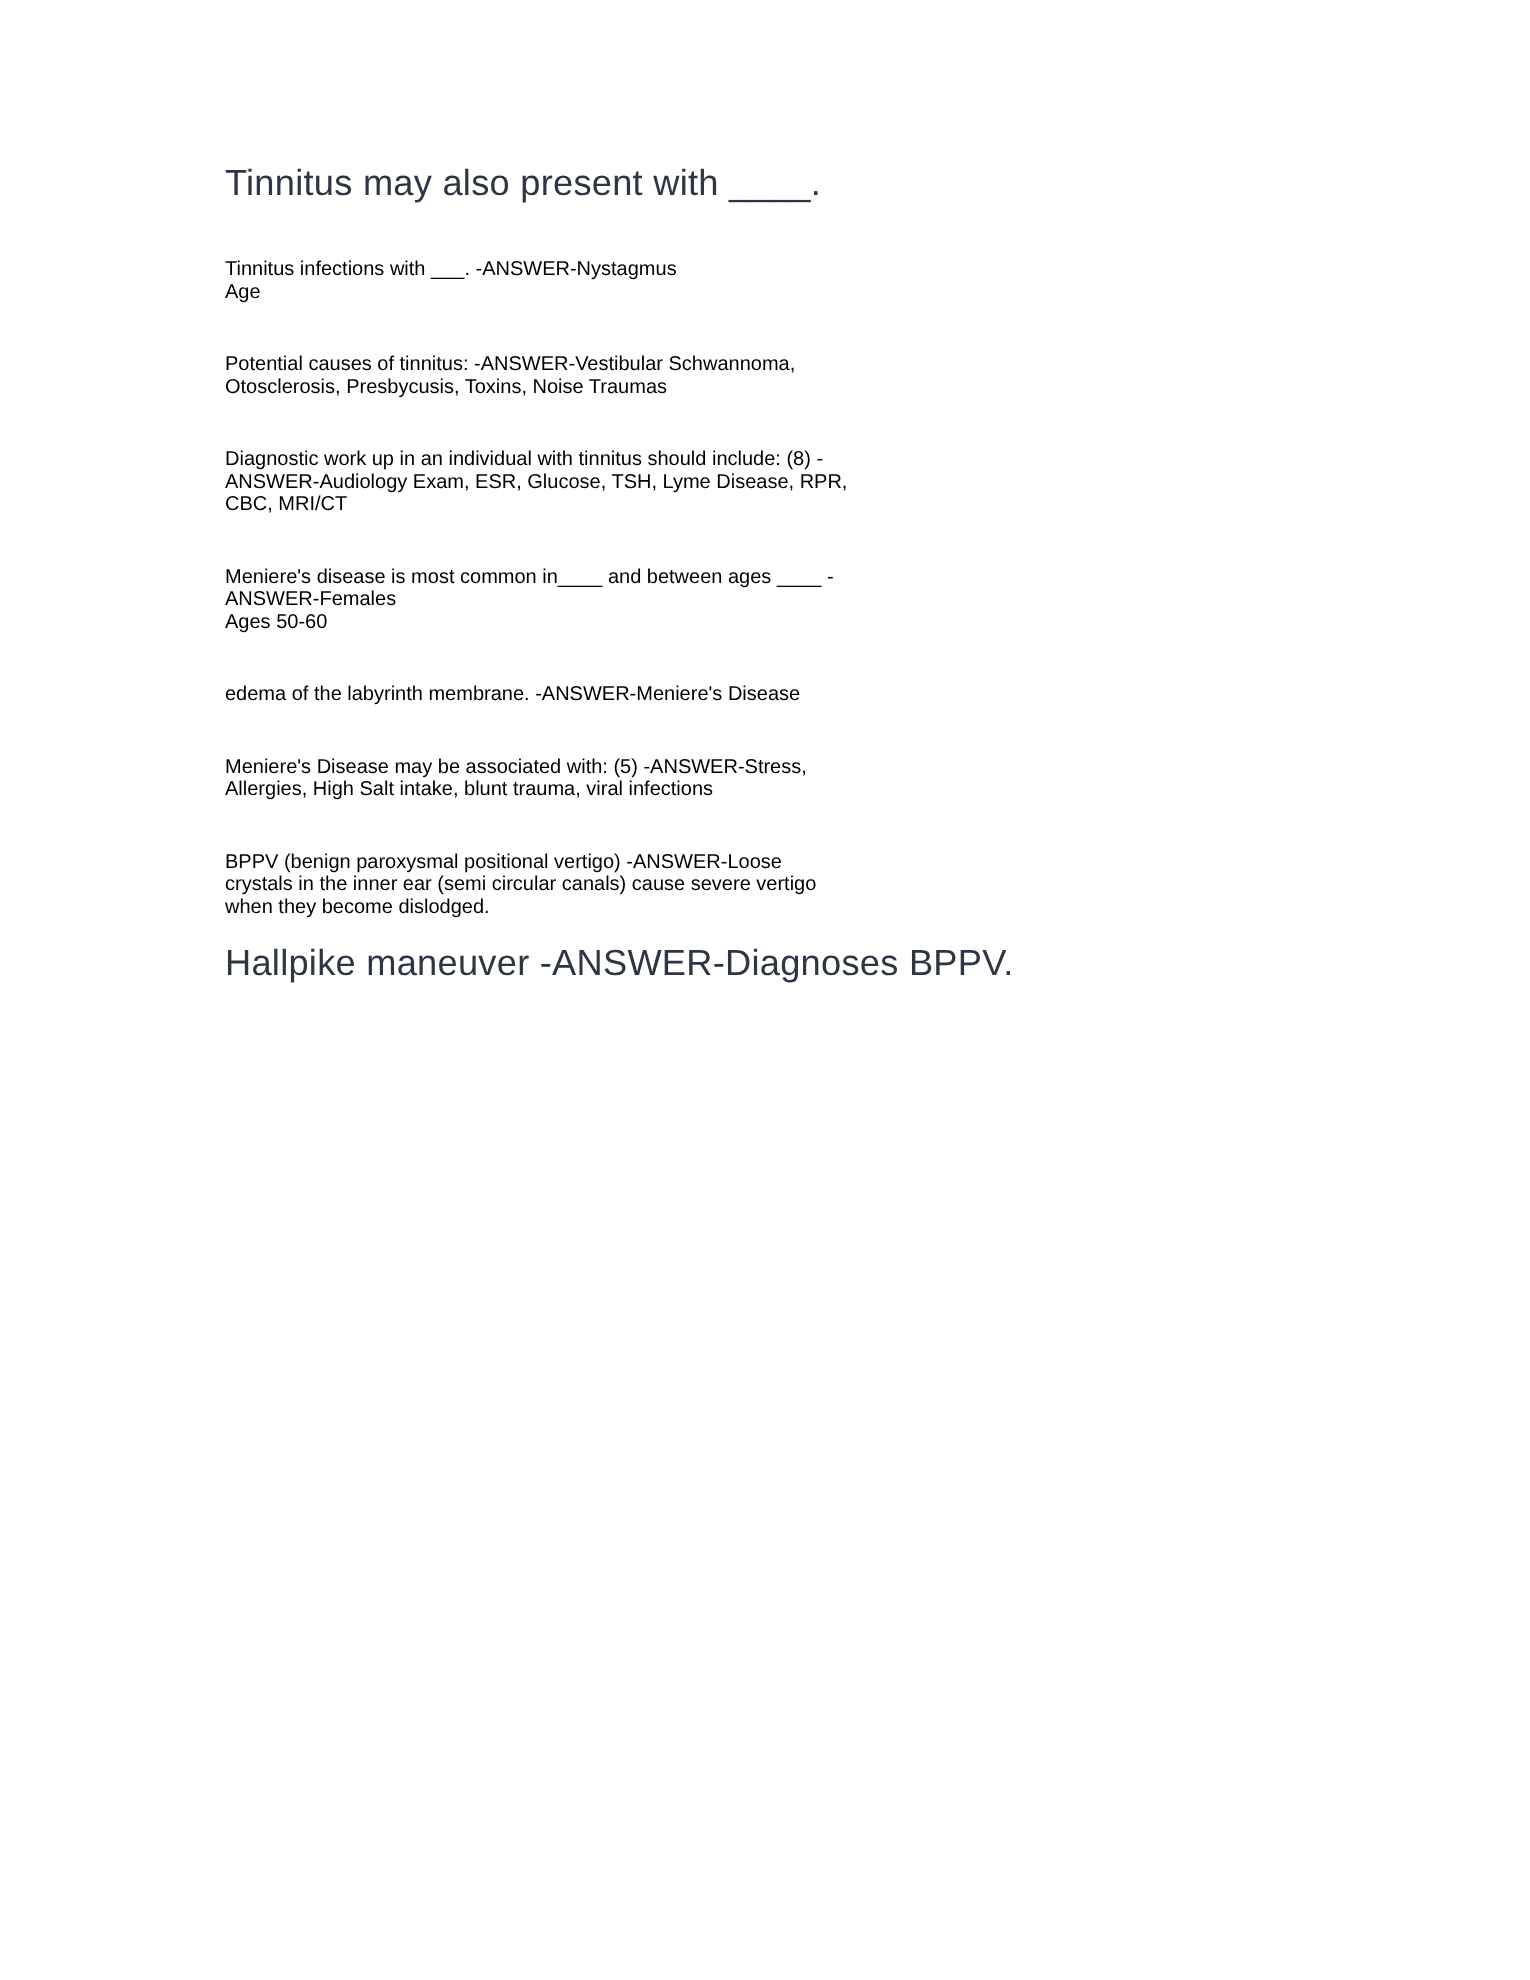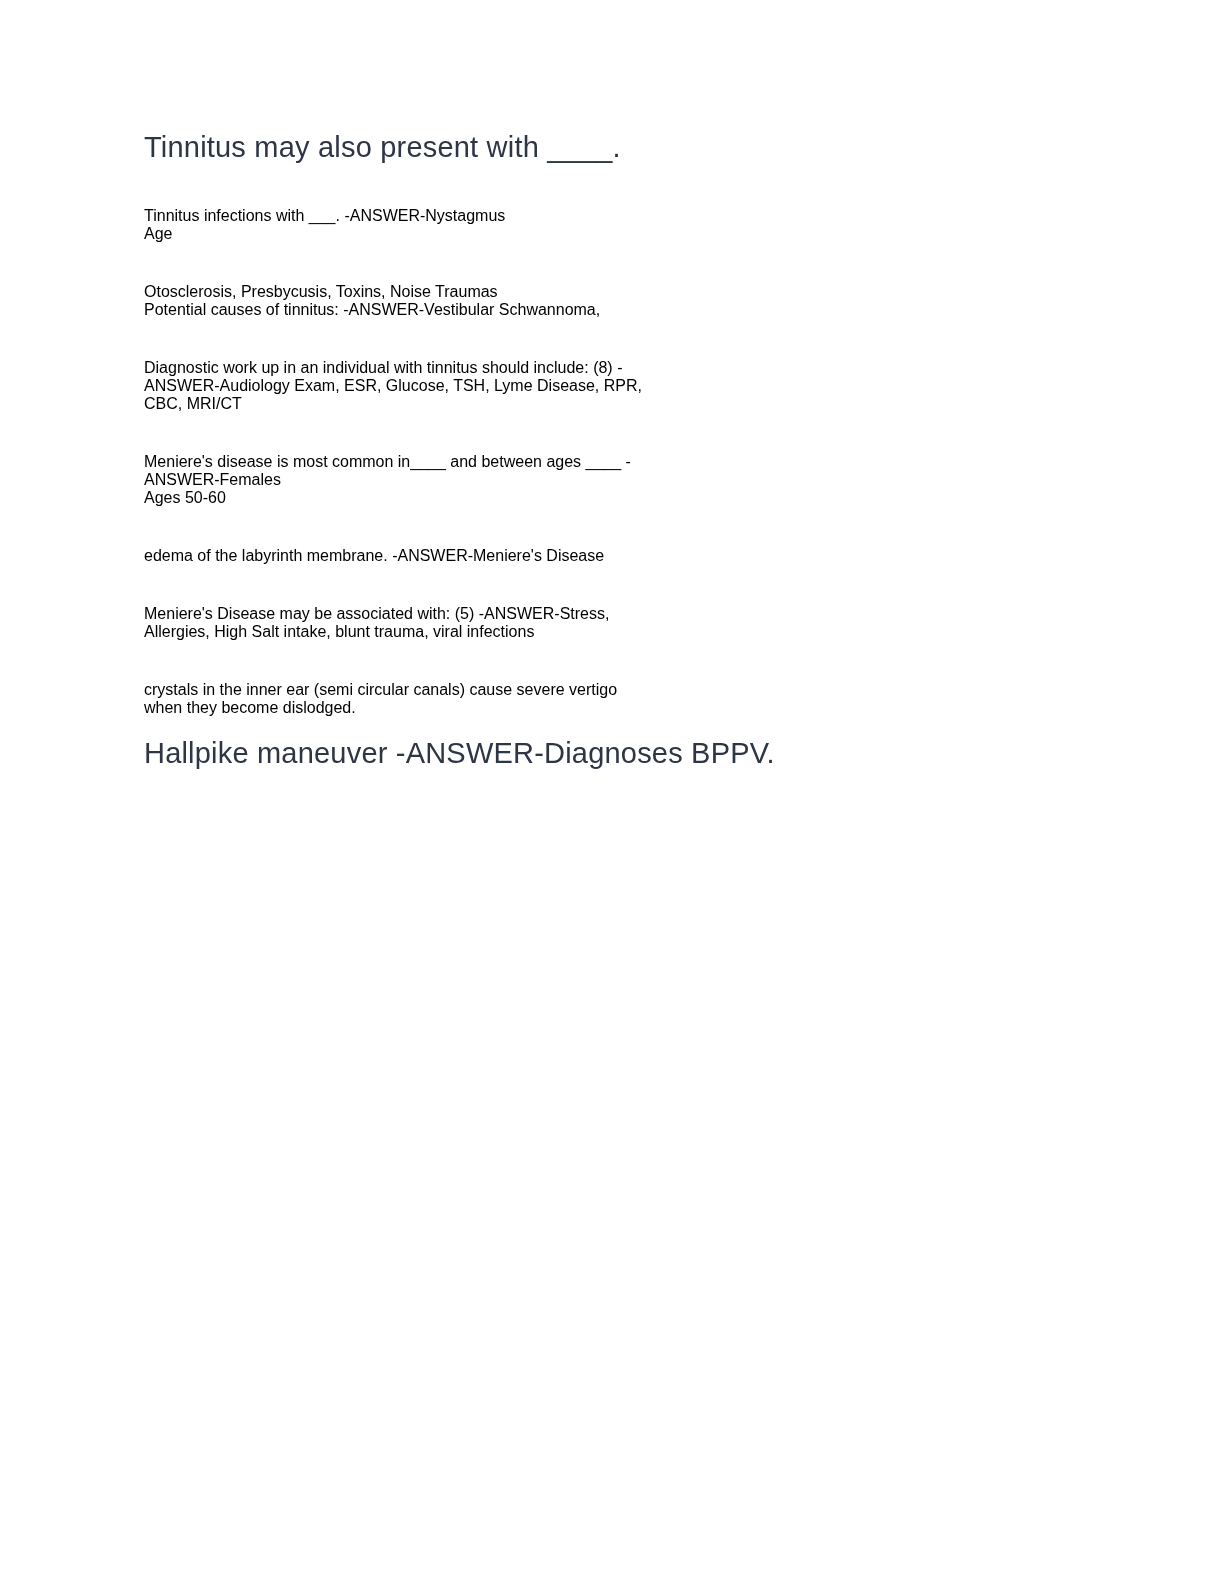--- a/index.html
+++ b/index.html
@@ -24,42 +24,43 @@
   .para {
     margin: 0 0 40px 0;
     padding: 0;
     font-size: 29px;
     line-height: 40px;
     letter-spacing: 0.2px;
     color: #2e3545;
   }
   .line {
     white-space: pre;
+    margin-left: 36px;
   }
 </style>
 </head>
 <body>
 
 <div class="page">
   <div class="content">
 
     <p class="para">
       <span class="line">Tinnitus may also present with ____.</span>
     </p>
 
     <p class="para">
       </p>
       <div class="line">Tinnitus infections with ___. -ANSWER-Nystagmus</div>
       <div class="line">Age</div>
     <p></p>
 
     <p class="para">
       </p>
+      <div class="line">Potential causes of tinnitus: -ANSWER-Vestibular Schwannoma,</div>
       <div class="line">Otosclerosis, Presbycusis, Toxins, Noise Traumas</div>
-      <div class="line">Potential causes of tinnitus: -ANSWER-Vestibular Schwannoma,</div>
     <p></p>
 
     <p class="para">
       </p>
       <div class="line">Diagnostic work up in an individual with tinnitus should include: (8) -</div>
       <div class="line">ANSWER-Audiology Exam, ESR, Glucose, TSH, Lyme Disease, RPR,</div>
       <div class="line">CBC, MRI/CT</div>
     <p></p>
 
     <p class="para">
@@ -79,20 +80,21 @@
     <p></p>
 
     <p class="para">
       </p>
       <div class="line">Meniere's Disease may be associated with: (5) -ANSWER-Stress,</div>
       <div class="line">Allergies, High Salt intake, blunt trauma, viral infections</div>
     <p></p>
 
     <p class="para">
       </p>
+      <div class="line">BPPV (benign paroxysmal positional vertigo) -ANSWER-Loose</div>
       <div class="line">crystals in the inner ear (semi circular canals) cause severe vertigo</div>
       <div class="line">when they become dislodged.</div>
     <p></p>
 
     <p class="para">
       <span class="line">Hallpike maneuver -ANSWER-Diagnoses BPPV.</span>
     </p>
 
   </div>
 </div>

